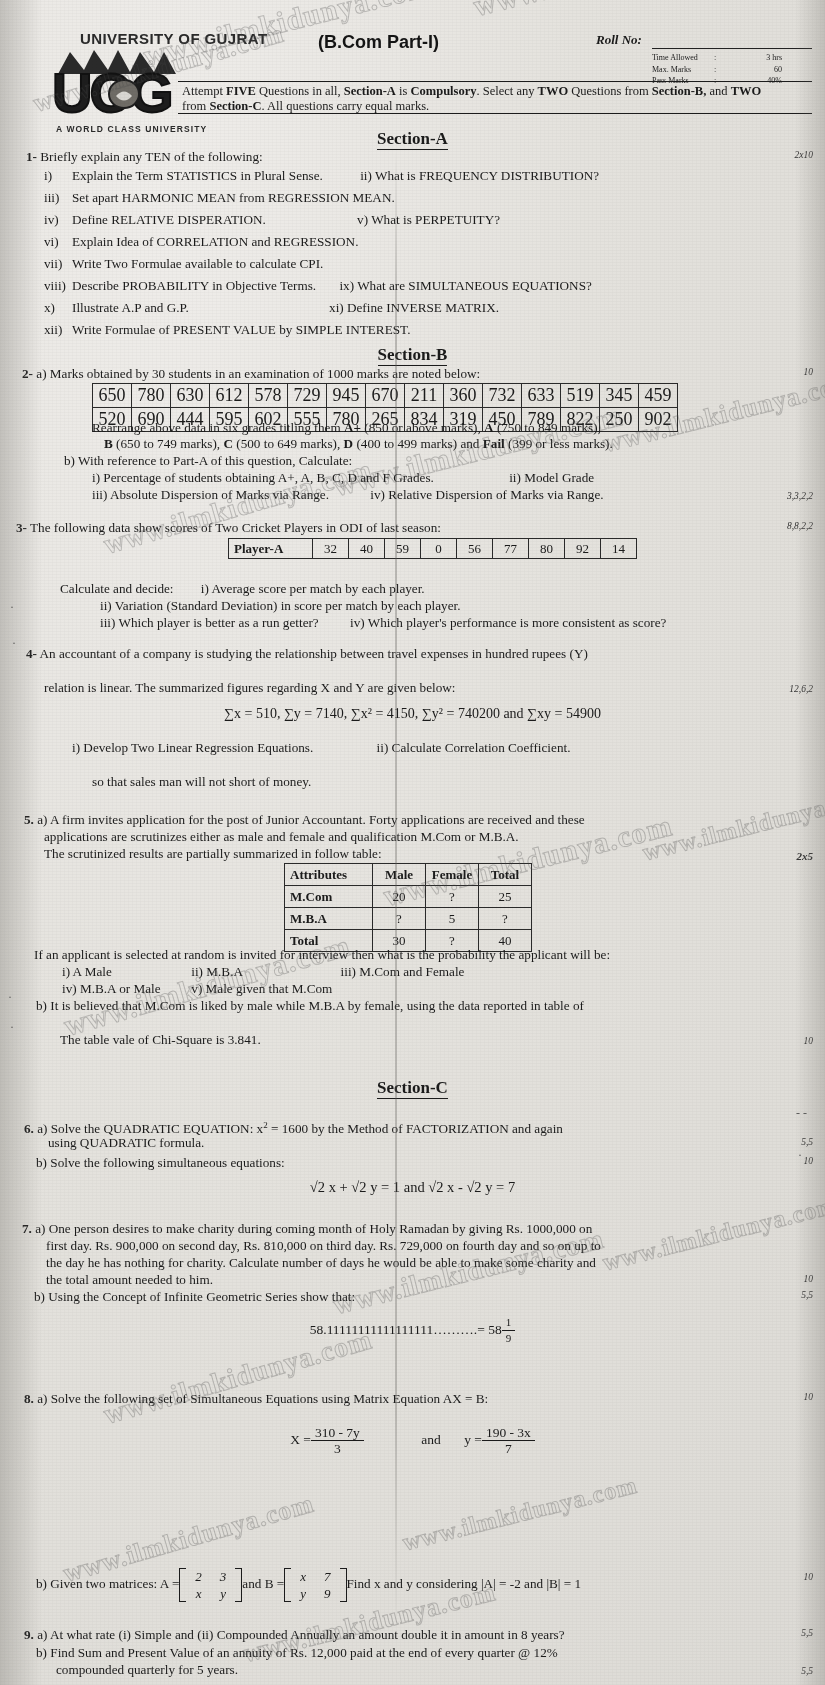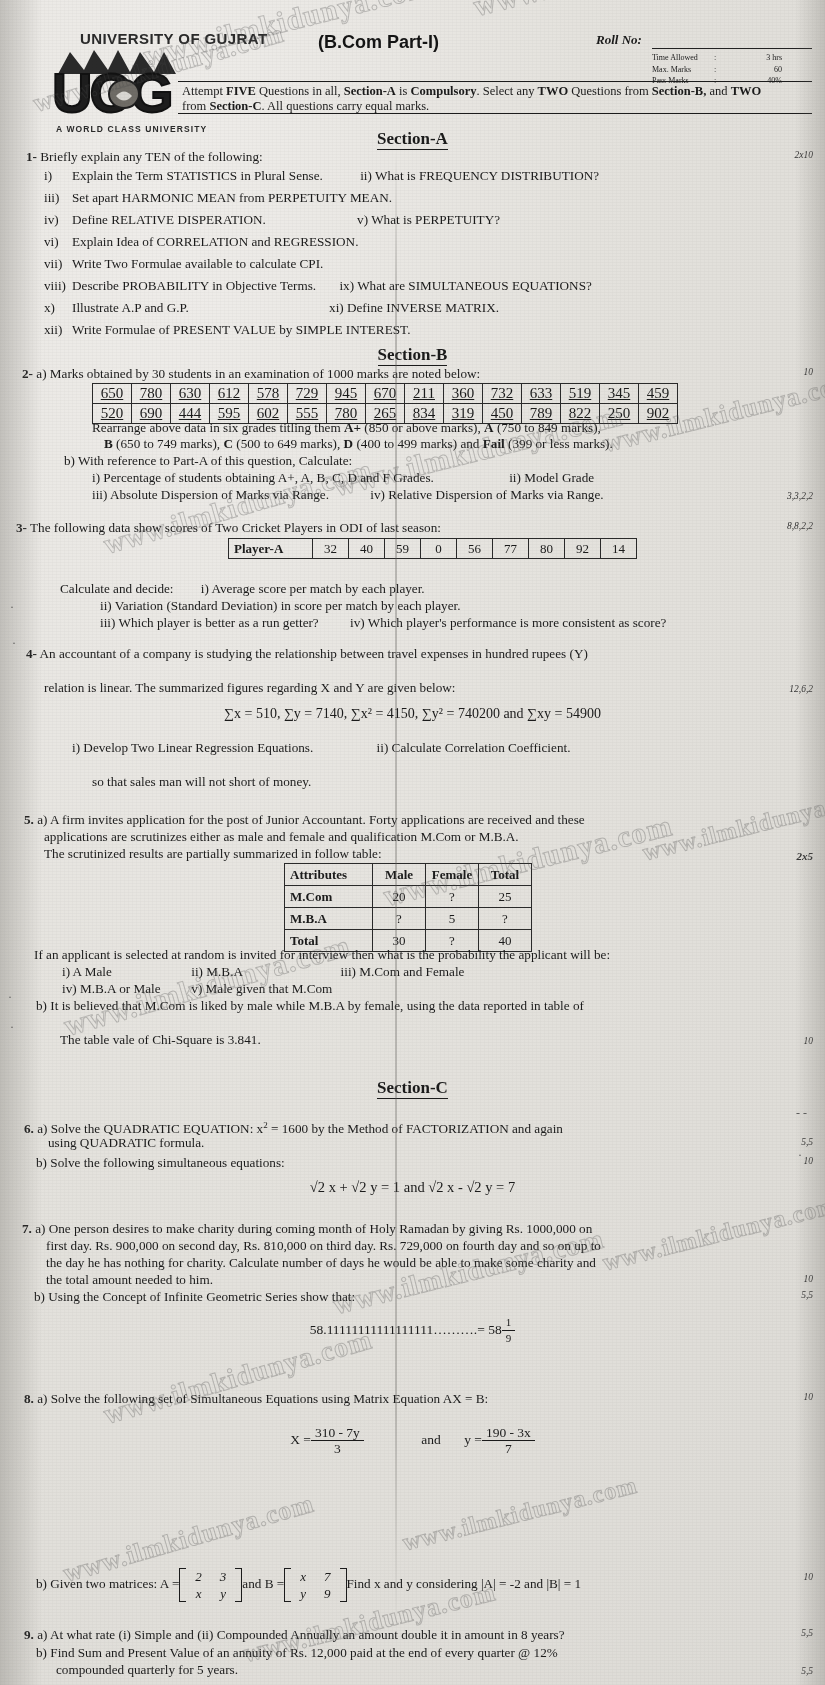--- a/index.html
+++ b/index.html
@@ -123,21 +123,21 @@
 
   table.grid{border-collapse:collapse;font-size:13px;}
   table.grid td,table.grid th{
     border:1.1px solid #2a2a2a;
     text-align:center;
     padding:1px 4px;
     font-weight:400;
     font-family:"Liberation Serif", serif;
   }
   table.grid th{font-weight:700;margin-left:6px;}
-  table.marks-tbl td,table.marks-tbl th{width:30px;height:17px;font-size:15px;text-decoration:underline;}
+  table.marks-tbl td,table.marks-tbl th{width:30px;height:17px;font-size:18px;}
   table.player-tbl td.lbl{font-weight:700;text-align:left;padding-left:5px;width:74px;}
   table.player-tbl td{width:27px;height:17px;}
   table.attr-tbl td,table.attr-tbl th{height:19px;font-size:13px;}
   table.attr-tbl td.lbl,table.attr-tbl th.lbl{text-align:left;font-weight:700;padding-left:5px;width:78px;}
   table.attr-tbl td.num{width:44px;}
 
   .ctr{position:absolute;width:100%;text-align:center;}
   .frac{display:inline-block;text-align:center;vertical-align:middle;}
   .frac .nu{display:block;padding:0 4px;border-bottom:1.2px solid #1b1b1b;line-height:15px;}
   .frac .de{display:block;line-height:15px;}
@@ -214,21 +214,21 @@
       <span>Briefly explain any TEN of the following:</span>
     </div>
     <div class="marks" style="top:150px">2x10</div>
 
     <div class="q" style="left:44px;top:168px;width:760px">
       <span style="display:inline-block;width:28px">i)</span><span>Explain the Term STATISTICS in Plural Sense.</span>
       <span style="display:inline-block;width:34px"></span><span>ii)</span>
       <span>What is FREQUENCY DISTRIBUTION?</span>
     </div>
     <div class="q" style="left:44px;top:190px">
-      <span style="display:inline-block;width:28px">iii)</span><span>Set apart HARMONIC MEAN from PERPETUITY MEAN.</span>
+      <span style="display:inline-block;width:28px">iii)</span><span>Set apart HARMONIC MEAN from REGRESSION MEAN.</span>
     </div>
     <div class="q" style="left:44px;top:212px;width:760px">
       <span style="display:inline-block;width:28px">iv)</span><span>Define RELATIVE DISPERATION.</span>
       <span style="display:inline-block;width:88px"></span><span>v)</span>
       <span>What is PERPETUITY?</span>
     </div>
     <div class="q" style="left:44px;top:234px">
       <span style="display:inline-block;width:28px">vi)</span><span>Explain Idea of CORRELATION and REGRESSION.</span>
     </div>
     <div class="q" style="left:44px;top:256px">

